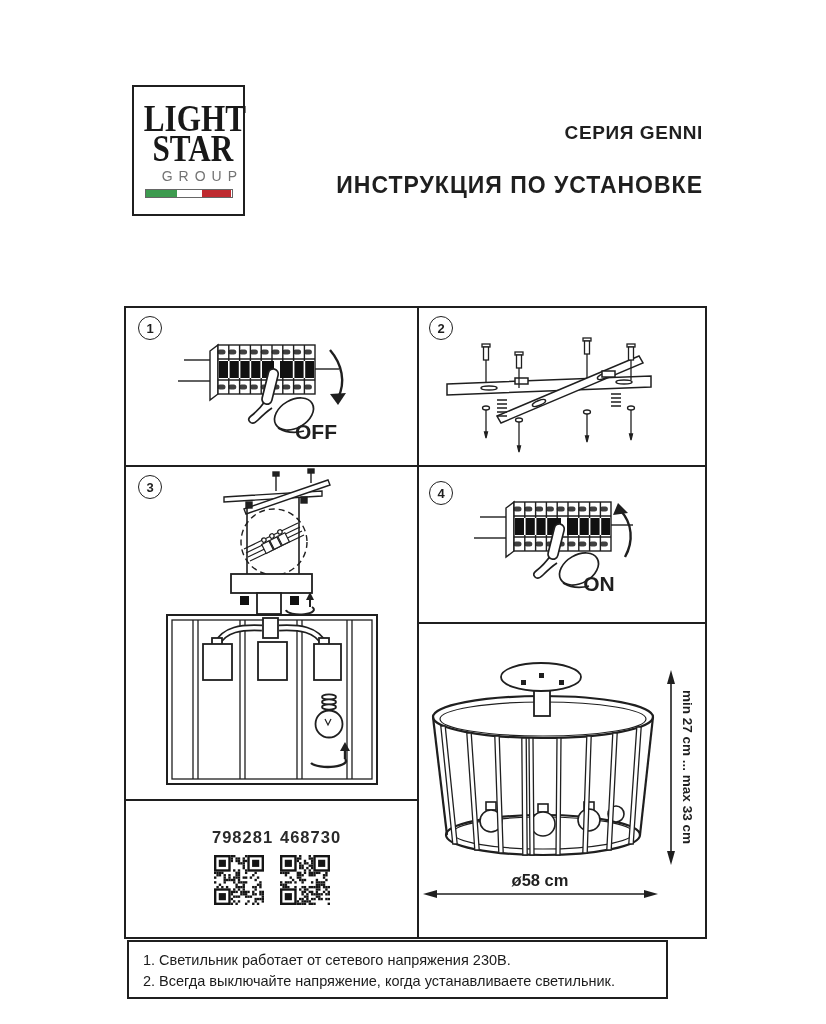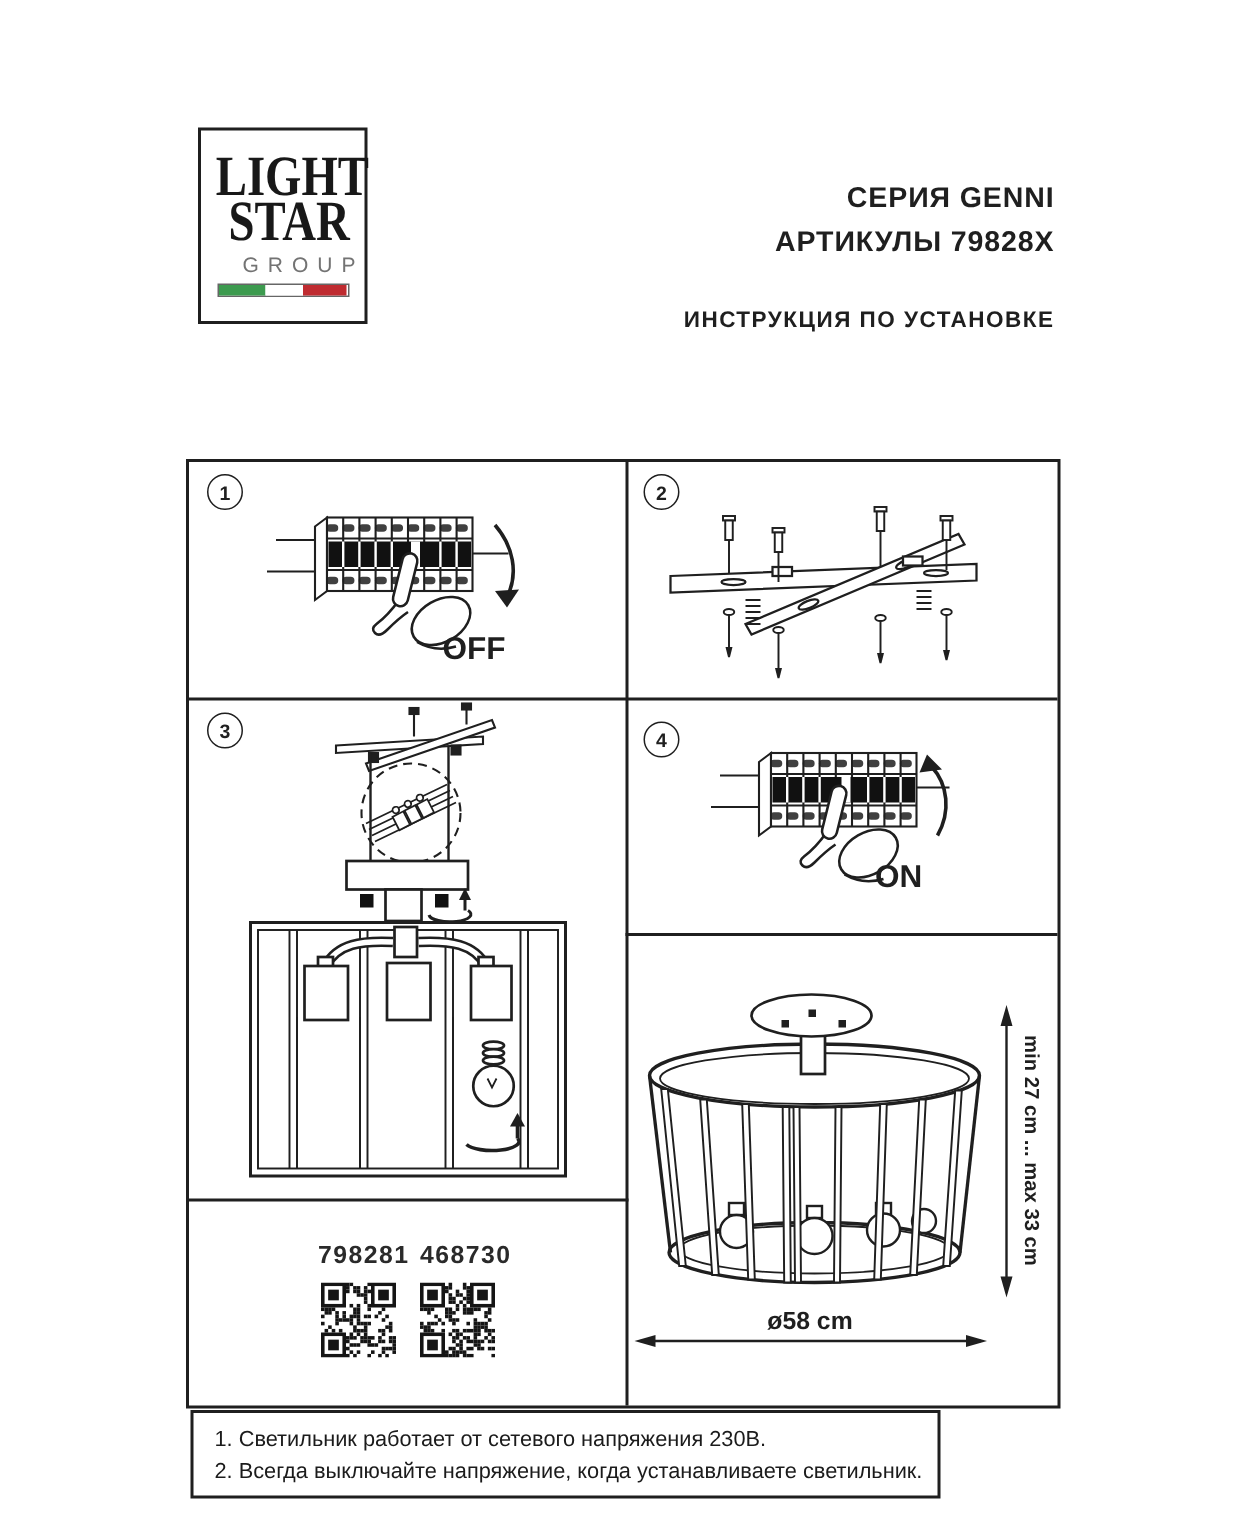--- a/index.html
+++ b/index.html
@@ -13,39 +13,39 @@
             transform:scaleX(.82);transform-origin:center;color:#181818;}
   .logo-light{margin-top:16px;}
   .logo-group{font-size:14px;letter-spacing:6px;color:#737373;margin-top:5px;margin-left:5px;}
   .logo-flag{width:88px;height:9px;margin:5px auto 0 auto;display:flex;
              border:1px solid #666;box-sizing:border-box;}
   .flag-seg{height:100%;}
   
   .hdr{position:absolute;right:123px;top:86px;text-align:right;margin-top:36px;}
   .hdr-series{font-size:19px;font-weight:bold;letter-spacing:.6px;line-height:22px;}
   .hdr-articles{font-size:19px;font-weight:bold;letter-spacing:.6px;line-height:22px;margin-top:7px;}
-  .hdr-title{margin-top:28px;font-size:15px;font-weight:bold;letter-spacing:1px;line-height:26px;}
+  .hdr-title{margin-top:28px;font-size:23px;font-weight:bold;letter-spacing:1px;line-height:26px;}
   
   .grid{position:absolute;left:124px;top:306px;width:579px;height:629px;
         border:2px solid #1f1f1f;box-sizing:content-box;}
   .vdiv{position:absolute;left:291px;top:0;width:2px;height:629px;background:#1f1f1f;}
   .hdiv1{position:absolute;left:0;top:157px;width:579px;height:2px;background:#1f1f1f;}
   .hdiv2{position:absolute;left:291px;top:314px;width:288px;height:2px;background:#1f1f1f;}
   .hdiv3{position:absolute;left:0;top:491px;width:293px;height:2px;background:#1f1f1f;}
   .badge{position:absolute;width:24px;height:24px;border:1.6px solid #1f1f1f;border-radius:50%;
          background:#fff;display:flex;align-items:center;justify-content:center;
          font-size:13px;font-weight:bold;box-sizing:border-box;}
   .panel-svg{position:absolute;}
   svg text{font-family:"Liberation Sans",sans-serif;fill:#1f1f1f;}
   .lineart{stroke:#1f1f1f;fill:none;stroke-width:1.6;}
   
   .art-code{position:absolute;font-size:16.5px;font-weight:bold;letter-spacing:1px;color:#2a2a2a;}
   .qr{position:absolute;width:50px;height:50px;}
   
-  .notes-box{position:absolute;left:127px;top:940px;width:500px;height:59px;
+  .notes-box{position:absolute;left:127px;top:940px;width:541px;height:59px;
              border:2px solid #1f1f1f;box-sizing:border-box;padding:8px 0 0 14px;}
   .note-line{font-size:14.5px;line-height:21px;color:#1b1b1b;}
 </style>
 </head>
 <body>
 
 <div class="page">
 
   <div class="logo-box">
     <div class="logo-light">LIGHT</div>
@@ -53,21 +53,20 @@
     <div class="logo-group">GROUP</div>
     <div class="logo-flag">
       <div class="flag-seg" style="width:37%;background:#3d9b4f"></div>
       <div class="flag-seg" style="width:29%;background:#ffffff"></div>
       <div class="flag-seg" style="width:34%;background:#bf2b30"></div>
     </div>
   </div>
 
   <div class="hdr">
     <div class="hdr-series">СЕРИЯ GENNI</div>
-    <div class="hdr-articles">АРТИКУЛЫ 79828X</div>
     <div class="hdr-title">
       <div>ИНСТРУКЦИЯ ПО УСТАНОВКЕ</div>
     </div>
   </div>
 
   <div class="grid">
     <div class="vdiv"></div>
     <div class="hdiv1"></div>
     <div class="hdiv2"></div>
     <div class="hdiv3"></div>

